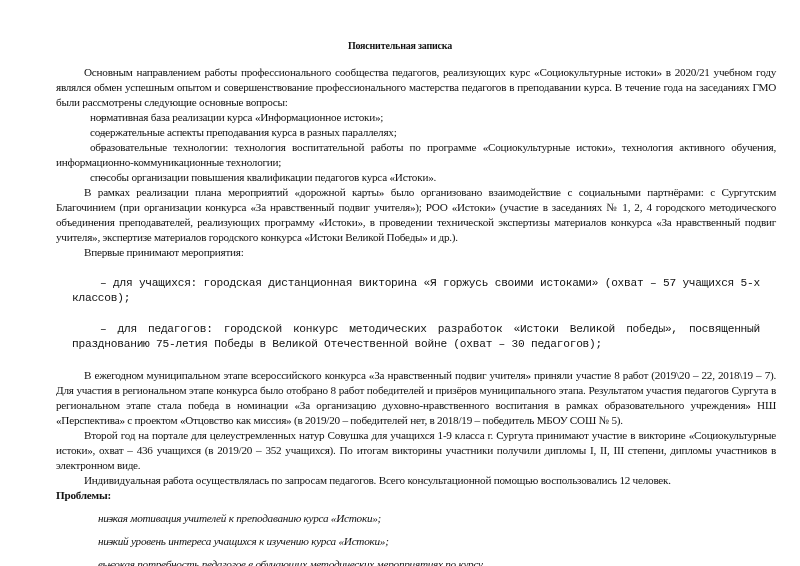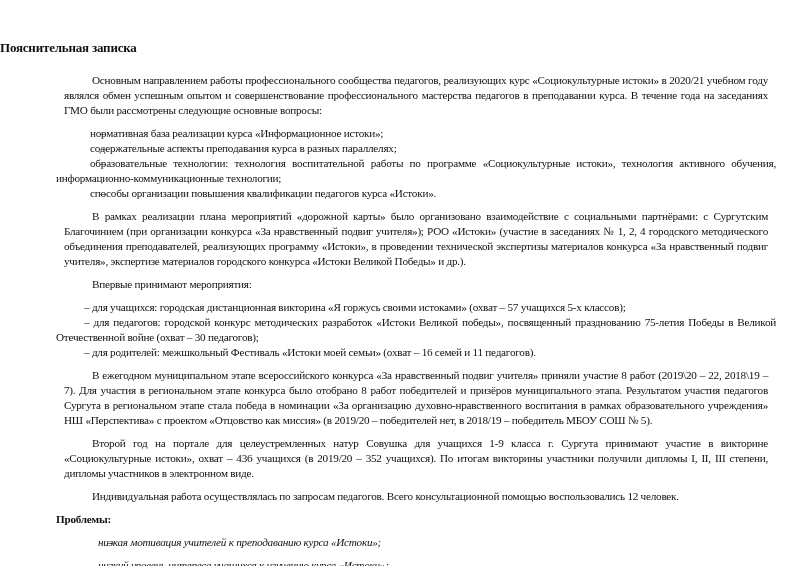--- a/index.html
+++ b/index.html
@@ -21,51 +21,53 @@
       top: 0;
       width: 800px;
       height: 566px;
       background: #ffffff;
     }
     .title {
       position: absolute;
       left: 0;
       width: 800px;
       top: 40px;
+      text-align: center;
       font-weight: bold;
-      font-size: 13px;
+      font-size: 10px;
       letter-spacing: -0.2px;
     }
     .body-text {
       position: absolute;
       left: 56px;
       width: 720px;
       top: 65px;
       font-size: 11.2px;
       line-height: 15px;
       letter-spacing: -0.25px;
     }
     .p {
-      margin: 8px;
+      margin: 0;
       text-align: justify;
       text-indent: 28px;
     }
     .dash-item {
       margin: 0;
       text-align: justify;
       text-indent: 22px;
     }
     .dash-item .dash {
       display: inline-block;
       width: 12px;
     }
     .sub-item {
-      margin: 0;
+      margin: 16px;
       text-align: justify;
       text-indent: 28px;
+      font-family: Liberation Mono, monospace;
     }
     .heading {
       margin: 0;
       font-weight: bold;
     }
     .gap-big {
       height: 30px;
     }
     .prob-item {
       margin: 8px;
@@ -90,21 +92,20 @@
       <p class="dash-item"><span class="dash">–</span><span>нормативная база реализации курса «Информационное истоки»;</span></p>
       <p class="dash-item"><span class="dash">–</span><span>содержательные аспекты преподавания курса в разных параллелях;</span></p>
       <p class="dash-item"><span class="dash">–</span><span>образовательные технологии: технология воспитательной работы по программе «Социокультурные истоки», технология активного обучения, информационно-коммуникационные технологии;</span></p>
       <p class="dash-item"><span class="dash">–</span><span>способы организации повышения квалификации педагогов курса «Истоки».</span></p>
     </div>
 
     <p class="p">В рамках реализации  плана мероприятий «дорожной карты» было организовано взаимодействие с социальными партнёрами: с Сургутским Благочинием (при организации конкурса «За нравственный подвиг учителя»);  РОО «Истоки» (участие в заседаниях № 1, 2, 4 городского методического объединения преподавателей, реализующих программу «Истоки», в проведении технической экспертизы материалов конкурса «За нравственный подвиг учителя», экспертизе материалов городского конкурса «Истоки Великой Победы» и др.).</p>
     <p class="p">Впервые принимают мероприятия:</p>
     <p class="sub-item">– для учащихся: городская дистанционная викторина «Я горжусь своими истоками» (охват – 57 учащихся 5-х классов);</p>
     <p class="sub-item">– для педагогов: городской конкурс методических разработок «Истоки Великой победы», посвященный празднованию 75-летия Победы в Великой Отечественной войне (охват – 30 педагогов);</p>
-    <p class="sub-item">– для родителей: межшкольный Фестиваль «Истоки моей семьи» (охват – 16 семей и 11 педагогов).</p>
 
     <p class="p">В ежегодном муниципальном этапе всероссийского конкурса «За нравственный подвиг учителя» приняли участие 8 работ (2019\20 – 22, 2018\19 – 7). Для участия в региональном этапе конкурса было отобрано 8 работ победителей и призёров муниципального этапа. Результатом участия педагогов Сургута в региональном этапе стала победа в номинации  «За организацию духовно-нравственного воспитания в рамках образовательного учреждения» НШ «Перспектива» с проектом «Отцовство как миссия» (в 2019/20 – победителей нет, в 2018/19 – победитель МБОУ СОШ № 5).</p>
     <p class="p">Второй год на портале для целеустремленных натур Совушка для учащихся 1-9 класса г. Сургута принимают участие в викторине «Социокультурные истоки», охват – 436 учащихся (в 2019/20 – 352 учащихся). По итогам викторины участники получили дипломы I, II, III степени, дипломы участников в электронном виде.</p>
     <p class="p">Индивидуальная работа осуществлялась по запросам педагогов. Всего консультационной помощью воспользовались 12 человек.</p>
 
     <p class="heading">Проблемы:</p>
     <div>
       <p class="prob-item"><span class="dash">–</span><span>низкая мотивация учителей к преподаванию курса «Истоки»;</span></p>
       <p class="prob-item"><span class="dash">–</span><span>низкий уровень интереса учащихся к изучению курса  «Истоки»;</span></p>
       <p class="prob-item"><span class="dash">–</span><span>высокая потребность педагогов в обучающих методических мероприятиях по курсу.</span></p>

